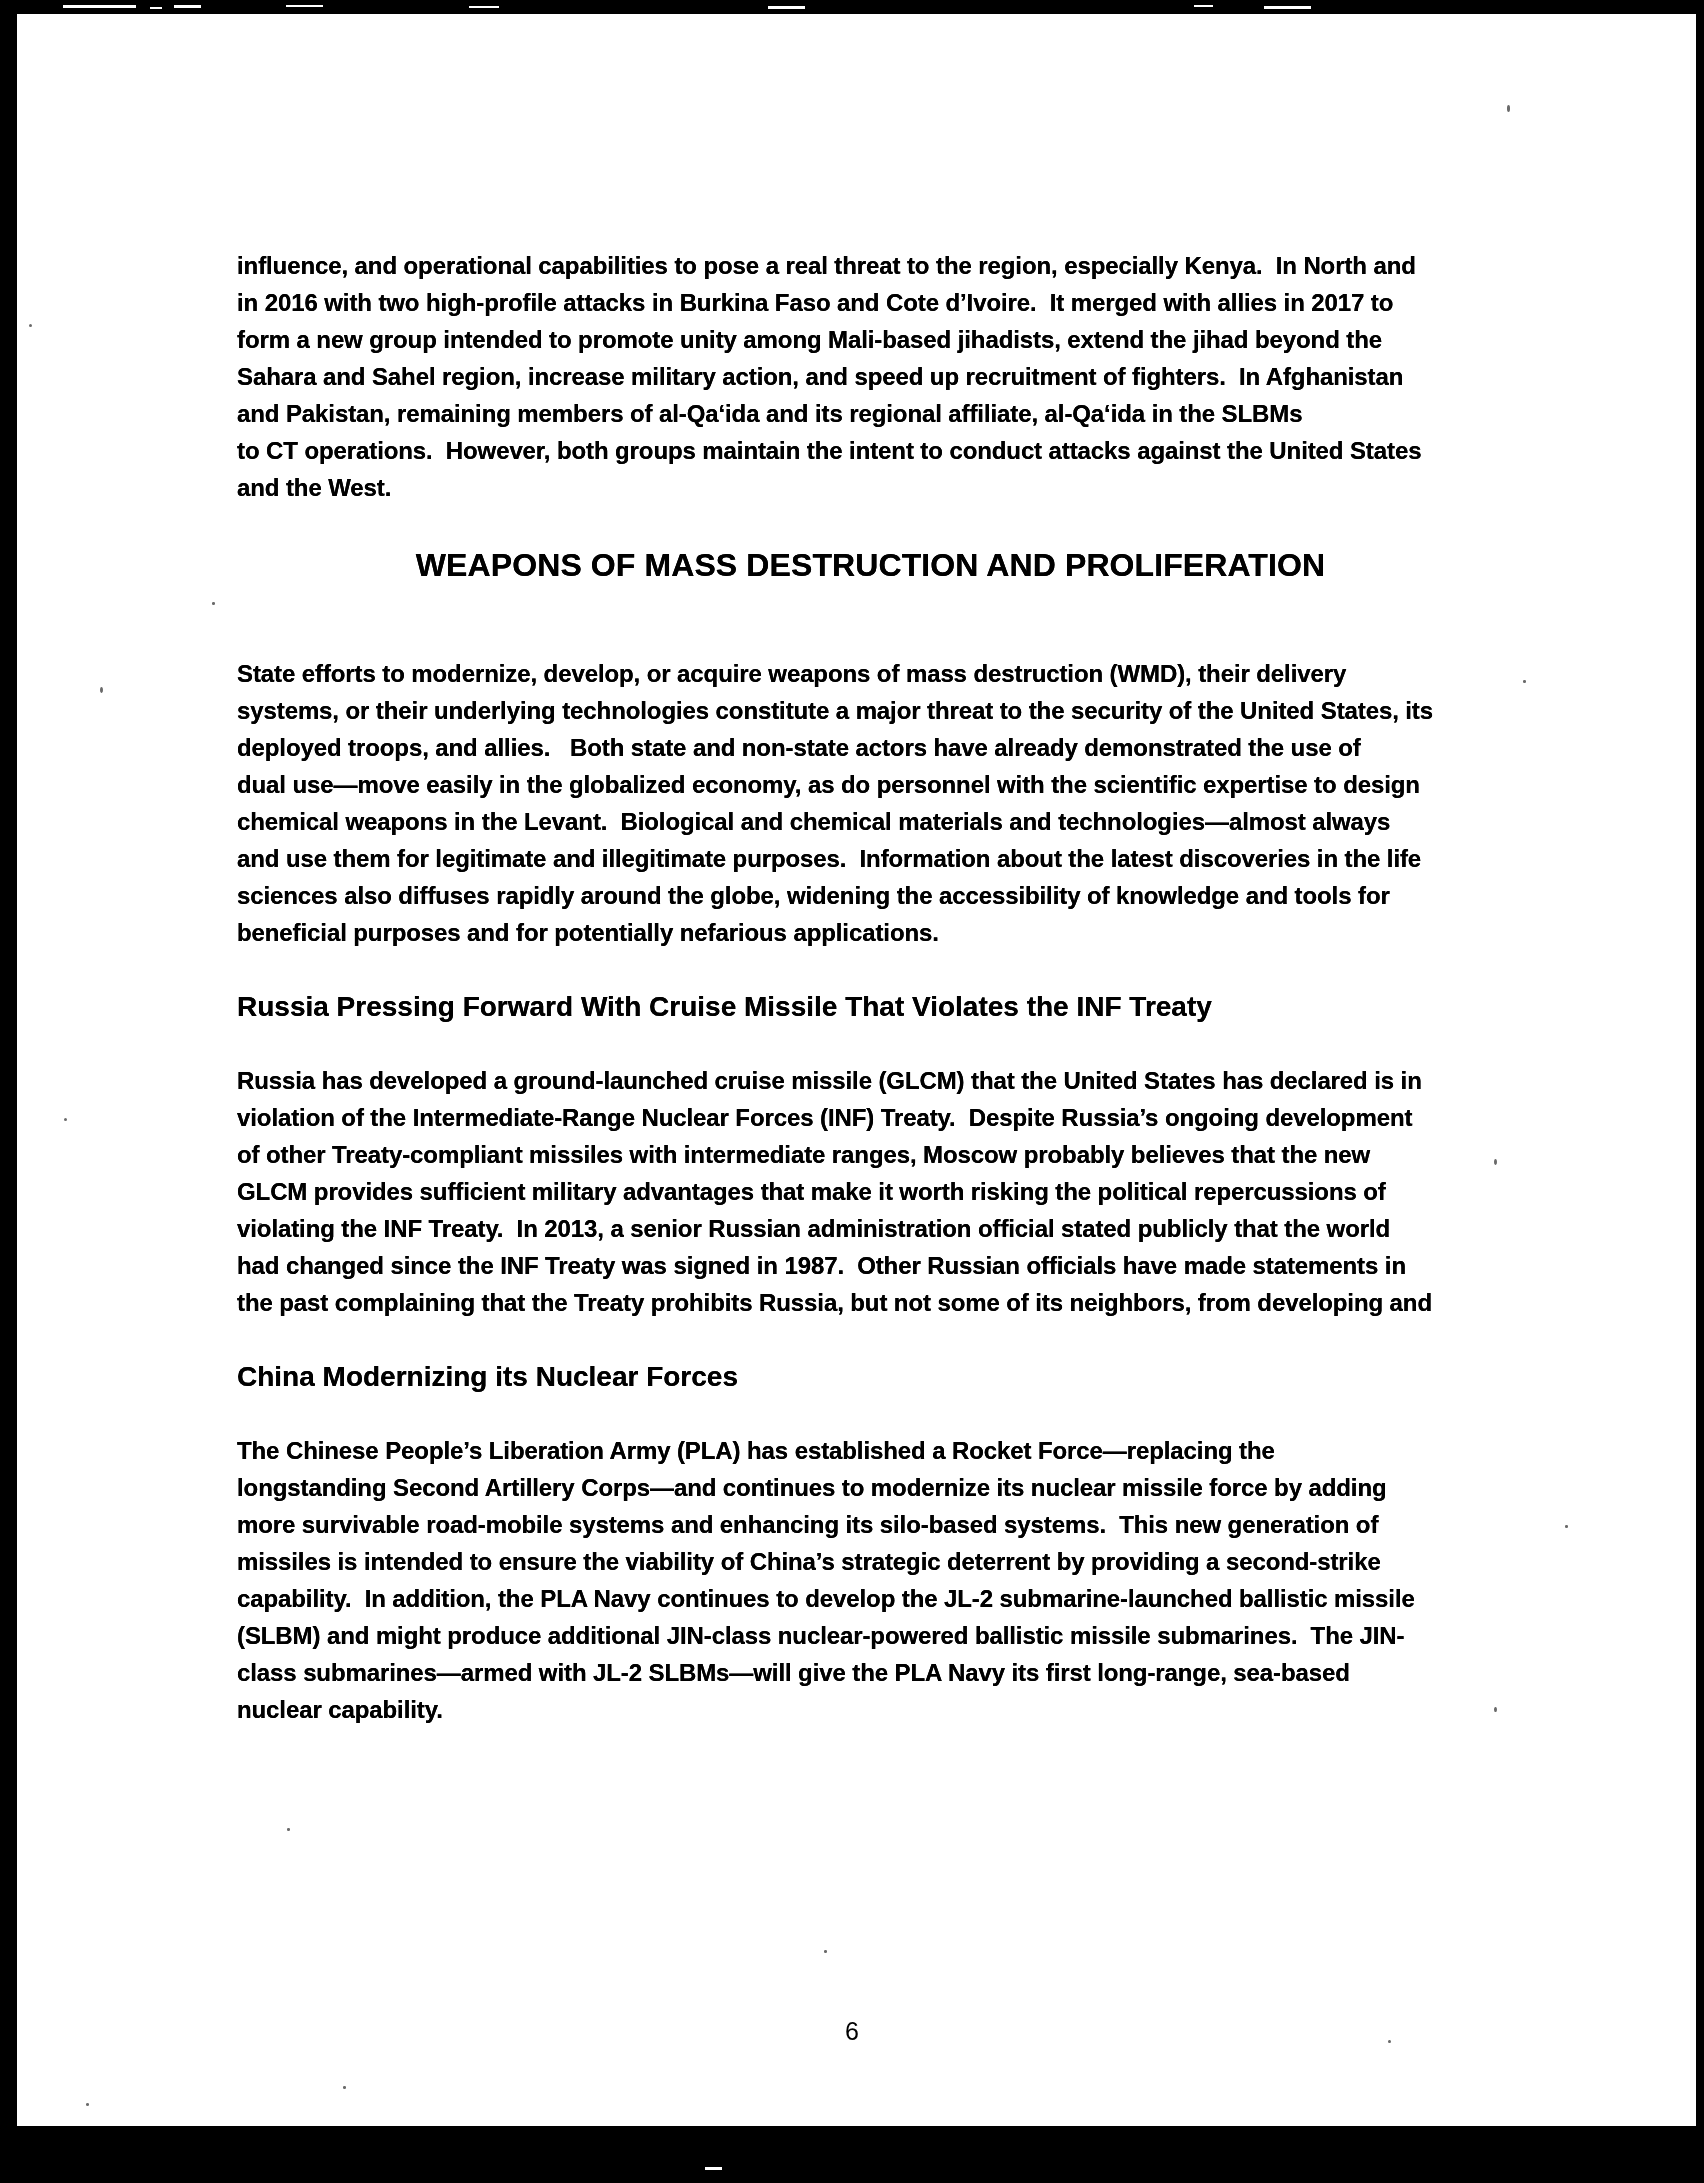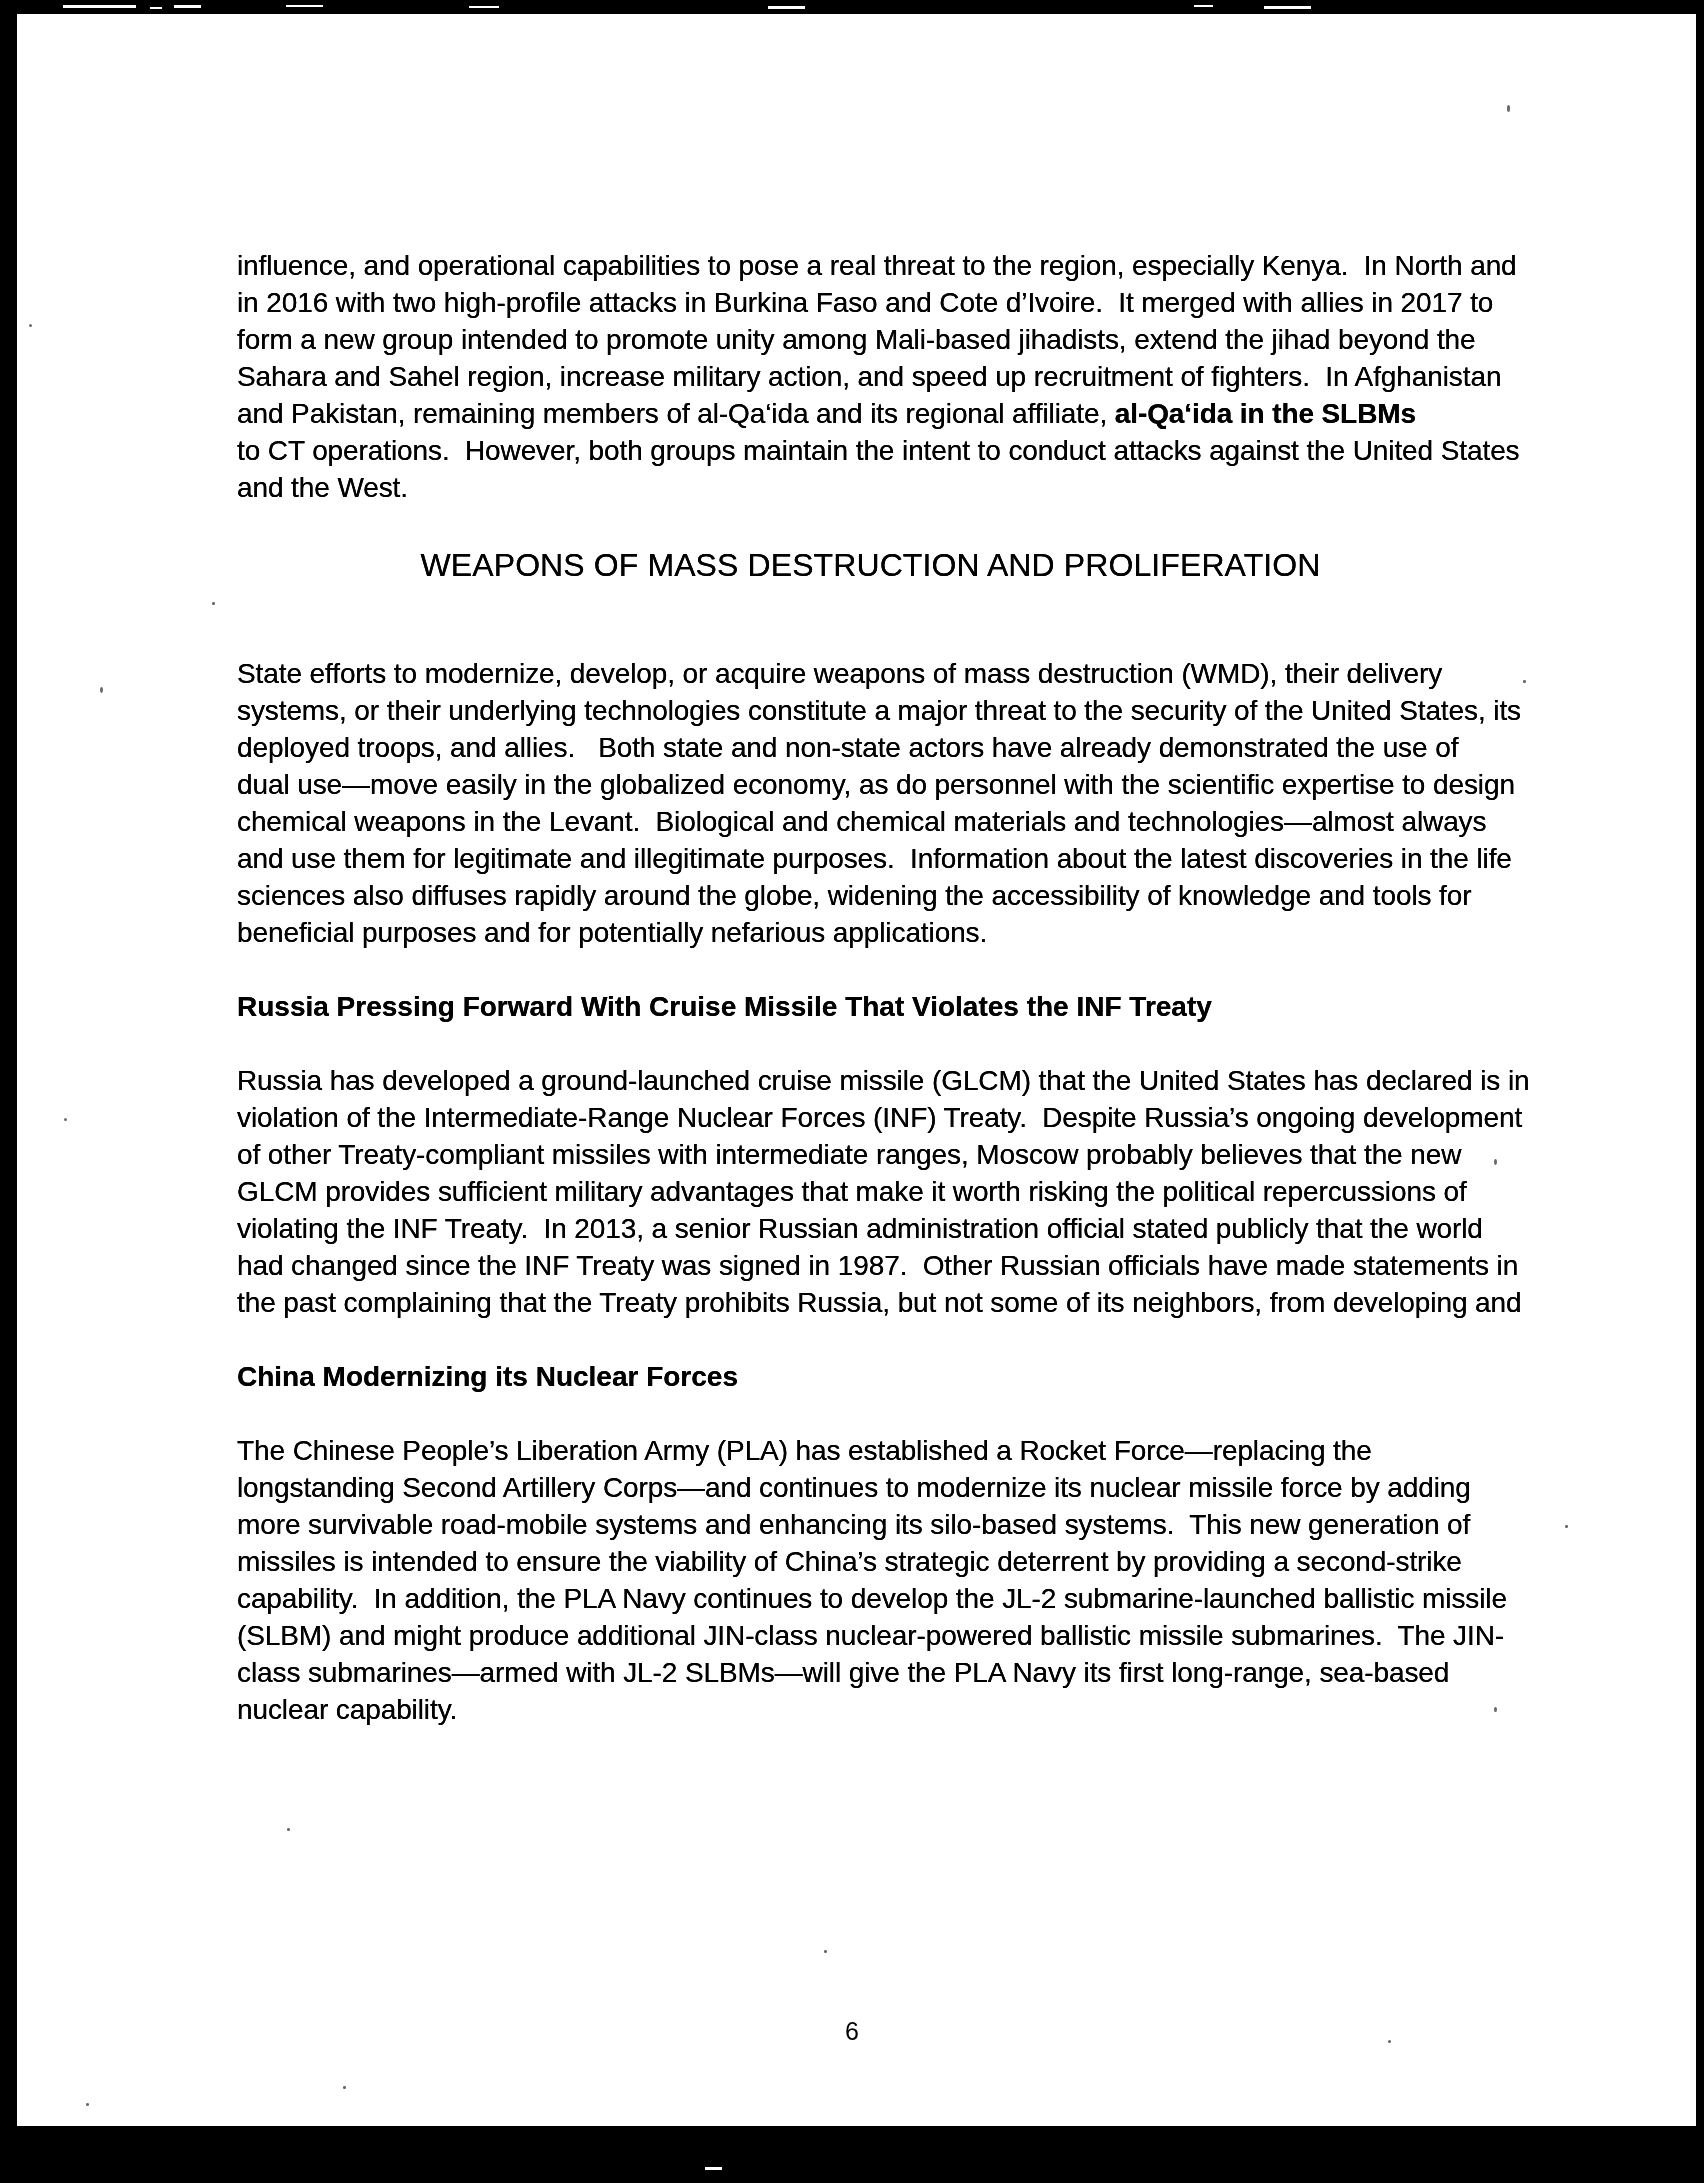--- a/index.html
+++ b/index.html
@@ -20,30 +20,31 @@
   .speck { position: absolute; background: #1a1a1a; border-radius: 50%; opacity: 0.65; }
 
   
   .content {
     position: absolute;
     left: 237px;
     top: 247px;
     width: 1267px;
   }
   .para {
-    font-size: 28px;
+    font-size: 24px;
     line-height: 37px;
     margin: 0 0 37px 0;
     text-shadow: 0 0 0.3px #000;
+    font-weight: bold;
   }
   .line { display: block; white-space: pre; letter-spacing: -0.1px; }
   .heading {
     font-size: 32px;
     line-height: 37px;
-    font-weight: normal;
+    font-weight: bold;
     text-align: center;
     margin: 41px 0 71px 0;
     white-space: pre;
     letter-spacing: 0.1px;
     text-shadow: 0 0 0.4px #000;
   }
   .subheading {
     font-size: 28px;
     line-height: 37px;
     font-weight: bold;

